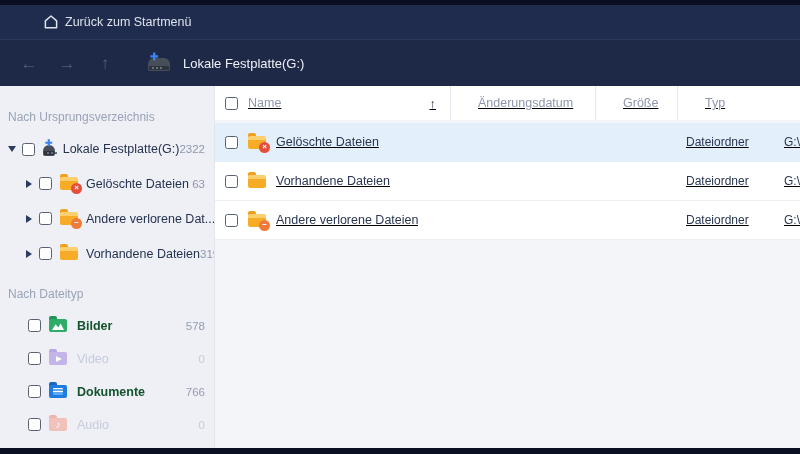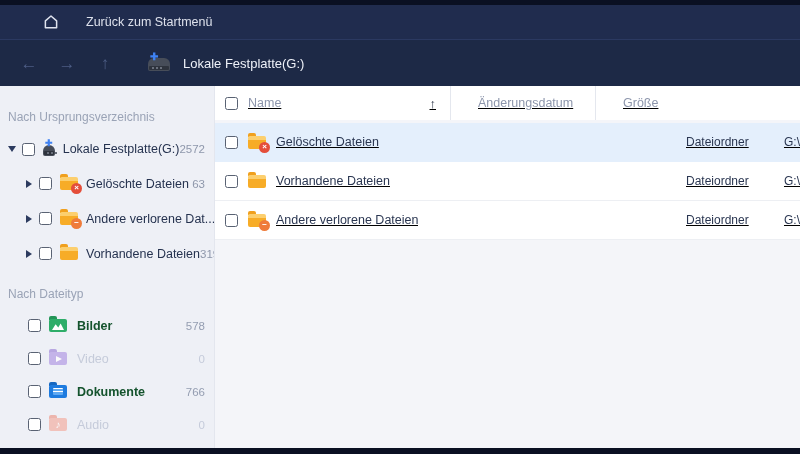--- a/index.html
+++ b/index.html
@@ -9,21 +9,21 @@
     background:#f4f5f9;
     overflow:hidden;
   }
   .app { width:800px; height:454px; display:flex; flex-direction:column; }
 
   
   .edge-strip { height:5px; background:#0a1022; flex:none; }
   .edge-strip.bottom { height:6px; }
   .topbar {
     height:35px; flex:none; background:#202c4e;
-    display:flex; align-items:center; padding-left:42px; gap:26px;
+    display:flex; align-items:center; padding-left:42px; gap:5px;
     border-bottom:1px solid #2b3961;
   }
   .topbar-label { color:#dde1ec; font-size:12.5px; }
   .home-ico { width:18px; height:18px; display:block; }
 
   .toolbar {
     height:46px; flex:none; background:#1d2946;
     display:flex; align-items:center; padding-left:10px;
   }
   .nav-btn {
@@ -210,21 +210,21 @@
       <div class="trow">
         <span class="tri-down"></span>
         <span class="cbx"></span>
         <span class="drive sm" style="margin-top:2px;">
           <span class="body"></span>
             <span class="base"></span>
             <span class="dots"></span>
             <span class="plus">✚</span>
         </span>
         <span class="lbl">Lokale Festplatte(G:)</span>
-        <span class="count">2572</span>
+        <span class="count">2322</span>
       </div>
 
       <div class="trow child" style="height:35px;">
         <span class="tri-right"></span>
         <span class="cbx"></span>
         <span class="fold">
           <span class="ftab"></span>
             <span class="fbody"></span>
             <span class="badge red">×</span>
         </span>
@@ -315,20 +315,21 @@
 
     <div class="content">
       <div class="thead">
         <div class="hcell name-cell">
           <span class="cbx"></span>
           <span>Name</span>
           <span class="sort-arrow">↑</span>
         </div>
         <div class="hcell bordered">Änderungsdatum</div>
         <div class="hcell bordered">Größe</div>
+        <div class="hcell bordered">Typ</div>
       </div>
 
       <div class="frow selected">
         <div class="ncell">
           <span class="cbx"></span>
           <span class="fold">
             <span class="ftab"></span>
               <span class="fbody"></span>
               <span class="badge red">×</span>
           </span>

